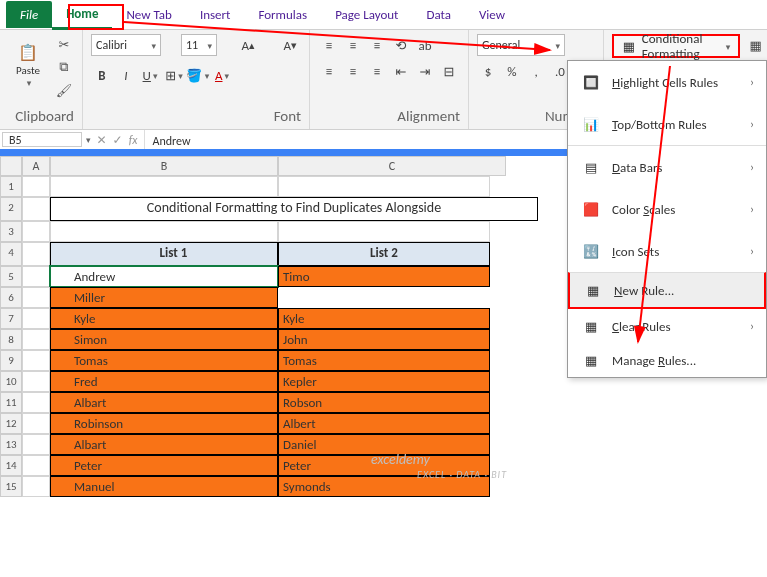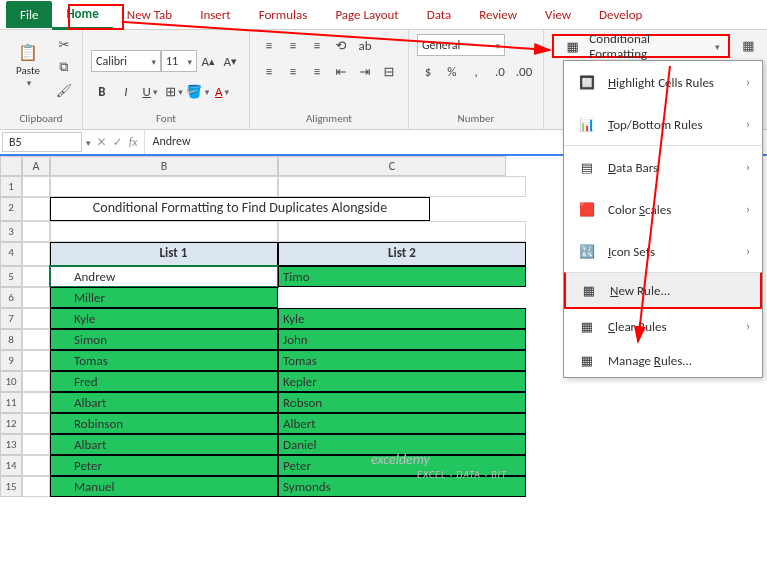--- a/index.html
+++ b/index.html
@@ -1,62 +1,62 @@
 <!DOCTYPE html>
 <html><head>
 <meta charset="utf-8">
 <style>
 * { box-sizing: border-box; font-family: 'Segoe UI', Calibri, sans-serif; }
 body { margin: 0; font-size: 12px; color: #333; background: #fff; user-select: none; }
 
 
 .tabs { display: flex; border-bottom: 1px solid #d0d0d0; height: 30px; align-items: center; padding-left: 6px; font-size: 13px; }
-.tab { padding: 6px 14px; cursor: pointer; color: #b91c1c; }
-.tab.file { background: #107c41; color: #fff; border-radius: 2px 2px 0 0; }
+.tab { padding: 6px 14px; cursor: pointer; color: #4c1d95; }
+.tab.file { background: #107c41; color: #fff; border-radius: 2px 2px 0 0; font-style: italic; }
 .tab.active { border-bottom: 3px solid #107c41; color: #107c41; font-weight: 600; }
 
 
 .ribbon { display: flex; background: #f3f3f3; border-bottom: 1px solid #d0d0d0; height: 100px; }
 .group { display: flex; flex-direction: column; justify-content: space-between; border-right: 1px solid #d8d8d8; padding: 4px 8px 2px; }
-.group-label { text-align: center; font-size: 11px; color: #666; padding: 2px 0; }
+.group-label { text-align: right; font-size: 15px; color: #666; padding: 2px 0; }
 .group-body { flex: 1; display: flex; align-items: flex-start; gap: 6px; }
 .btn-lg { display: flex; flex-direction: column; align-items: center; justify-content: center; width: 40px; height: 60px; font-size: 11px; cursor: pointer; }
 .icon-box { width: 24px; height: 24px; display: inline-flex; align-items: center; justify-content: center; font-size: 16px; }
 .mini-stack { display: flex; flex-direction: column; gap: 3px; font-size: 13px; }
 .mini-btn { width: 20px; height: 20px; display: flex; align-items: center; justify-content: center; cursor: pointer; color: #555; }
-.font-row { display: flex; gap: 0; margin-bottom: 4px; margin-top: 16px; }
+.font-row { display: flex; gap: 20px; margin-bottom: 4px; }
 .combo { background: #fff; border: 1px solid #bbb; height: 22px; padding: 0 4px; display: flex; align-items: center; font-size: 12px; min-width: 70px; justify-content: space-between; }
 .btn-row { display: flex; gap: 2px; }
 .ibtn { width: 22px; height: 22px; display: flex; align-items: center; justify-content: center; cursor: pointer; font-size: 13px; color: #444; }
 .caret { font-size: 9px; color: #666; margin-left: 2px; }
 .cond-fmt-btn { display: flex; align-items: center; gap: 6px; padding: 4px 8px; background: #f8f8f8; border: 1px solid #bbb; height: 24px; cursor: pointer; font-size: 13px; border: 2px solid red; }
 
 
-.fbar { display: flex; border-bottom: 2px solid #3b82f6; height: 26px; align-items: stretch; background: #fff; }
+.fbar { display: flex; border-bottom: 7px solid #3b82f6; height: 26px; align-items: stretch; background: #fff; }
 .namebox { width: 80px; border: 1px solid #ccc; padding: 2px 6px; font-size: 12px; margin: 2px; display: flex; align-items: center; }
 .fbar-icons { display: flex; align-items: center; gap: 6px; padding: 0 6px; color: #999; border-right: 1px solid #ddd; }
 .fbar-input { flex: 1; padding: 4px 8px; font-size: 12px; }
 
 
 .grid-area { position: relative; }
 .col-headers { display: flex; height: 20px; }
 .selall { width: 22px; background: #f0f0f0; border: 1px solid #ccc; }
 .colh { background: #f0f0f0; border: 1px solid #ccc; text-align: center; font-size: 12px; color: #555; line-height: 18px; }
 .colh.A { width: 28px; }
 .colh.B { width: 228px; }
 .colh.C { width: 228px; }
 .rowh { width: 22px; background: #f0f0f0; border: 1px solid #ccc; text-align: center; font-size: 11px; color: #555; line-height: 20px; }
 .grid-row { display: flex; height: 21px; }
 .cell { border: 1px solid #d4d4d4; padding: 0 4px; line-height: 19px; font-size: 13px; overflow: hidden; }
 .cell.A { width: 28px; }
 .cell.B { width: 228px; padding-left: 23px; }
-.cell.C { width: 248px; }
+.cell.C { width: 212px; }
 .title-cell { font-family: Calibri; font-size: 14px; text-align: center; border: 1px solid #000; }
 .hdr { background: #dce6f1; font-weight: 600; text-align: center; border: 1px solid #000; }
-.data { background: #22c55e; border: 1px solid #000; font-family: Calibri; }
+.data { background: #f97316; border: 1px solid #000; font-family: Calibri; }
 .active-cell { background: #fff !important; outline: 2px solid #107c41; outline-offset: -1px; }
 
 
 .cf-menu { position: absolute; right: 4px; top: 30px; width: 200px; background: #fff; border: 1px solid #999; box-shadow: 2px 2px 6px rgba(0,0,0,0.2); z-index: 10; }
 .cf-item { display: flex; align-items: center; gap: 10px; padding: 10px 12px; font-size: 13px; cursor: pointer; justify-content: space-between; }
 .cf-item.sep { border-top: 1px solid #ddd; }
 .cf-item.dense { padding: 6px 12px; }
 .cf-icon { width: 22px; height: 22px; display: inline-flex; align-items: center; justify-content: center; }
 .cf-label { flex: 1; }
 .cf-arrow { font-size: 12px; color: #666; }
@@ -79,23 +79,21 @@
 <div class="home-box"></div>
 
 <div class="tabs">
   <div class="tab file">File</div>
   <div class="tab active">Home</div>
   <div class="tab">New Tab</div>
   <div class="tab">Insert</div>
   <div class="tab">Formulas</div>
   <div class="tab">Page Layout</div>
   <div class="tab">Data</div>
-  <div class="tab">Review</div>
   <div class="tab">View</div>
-  <div class="tab">Develop</div>
 </div>
 
 <div class="ribbon">
 
   <div class="group">
     <div class="group-body">
       <div class="btn-lg">
         <span class="icon-box">📋</span>
         <span>Paste</span>
         <span class="caret">▾</span>
@@ -274,21 +272,21 @@
   <div class="grid-row">
       <div class="rowh">1</div>
       <div class="cell A"></div>
       <div class="cell B"></div>
       <div class="cell C"></div>
     </div>
 
   <div class="grid-row" style="height:24px">
       <div class="rowh">2</div>
       <div class="cell A"></div>
-    <div class="cell title-cell" style="width:380px">Conditional Formatting to Find Duplicates Alongside</div>
+    <div class="cell title-cell" style="width:488px">Conditional Formatting to Find Duplicates Alongside</div>
   </div>
 
   <div class="grid-row">
       <div class="rowh">3</div>
       <div class="cell A"></div>
       <div class="cell B"></div>
       <div class="cell C"></div>
     </div>
 
   <div class="grid-row" style="height:24px">

